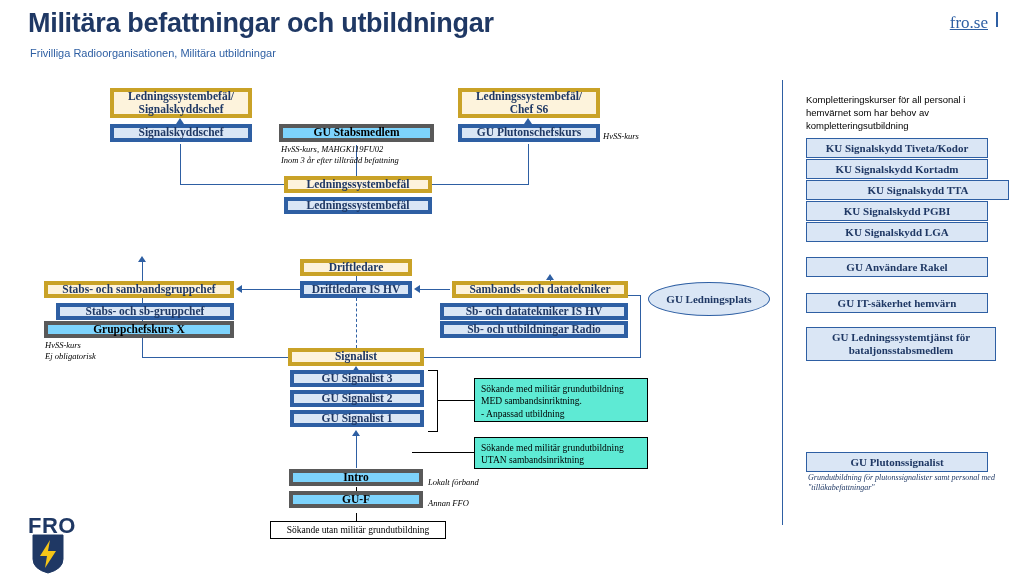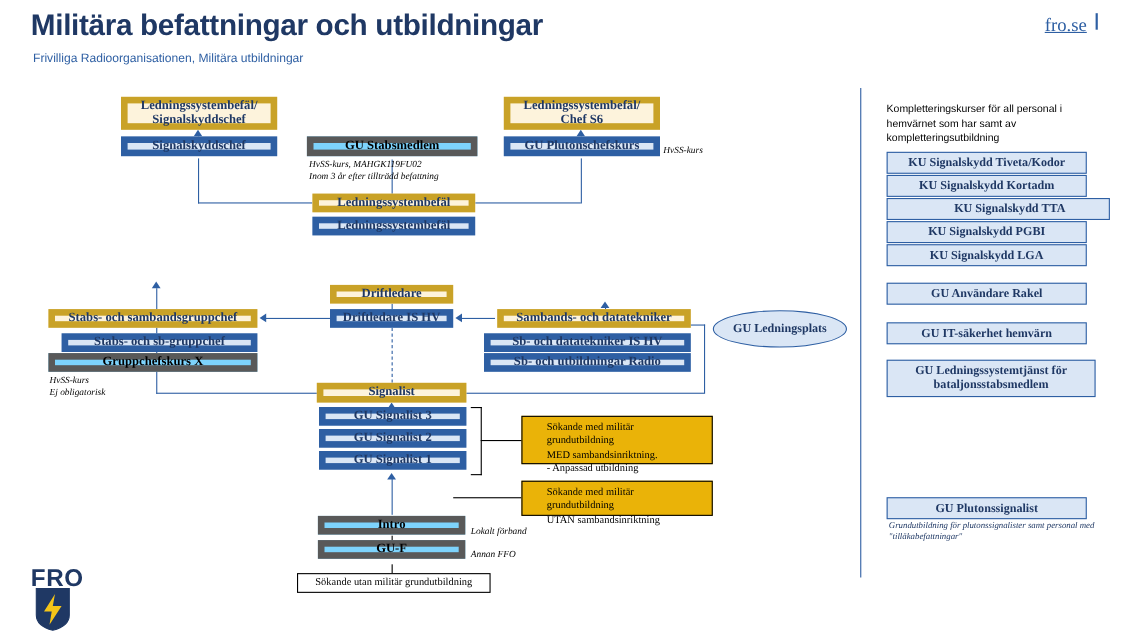--- a/index.html
+++ b/index.html
@@ -29,21 +29,21 @@
     font-family:Liberation Serif, serif;
     font-size:17px;color:#2E5FA3;
     text-decoration:underline;
   }
   #fro-bar{
     right:26px;top:12px;width:2px;height:15px;background:#2E5FA3;
   }
 
   
   .box{
-    border:6px solid #000000;
+    border:4px solid #000000;
     text-align:center;
     font-weight:bold;
     font-size:11.5px;
     color:#1F3864;
     line-height:1.15;
     display:flex;align-items:center;justify-content:center;
     padding:1px 2px;
   }
   .cream{background:#FDF3DC;border-color:#C9A227;color:#1F3864;}
   .lightblue{background:#DAE6F5;border-color:#2E5FA3;color:#1F3864;}
@@ -55,23 +55,23 @@
     font-family:"Liberation Serif", serif;
     line-height:1.25;
   }
   .note-blue{
     font-style:italic;font-weight:normal;
     font-size:8px;color:#1F3864;
     font-family:"Liberation Serif", serif;
     line-height:1.25;
   }
   .callout{
-    border:1px solid #000;background:#eab308;color:#000;
+    border:1px solid #000;background:#5eead4;color:#000;
     font-size:9.5px;font-weight:normal;text-align:left;
-    padding:4px 22px;line-height:1.3;
+    padding:4px 6px;line-height:1.3;
     font-family:"Liberation Serif", serif;
     display:block;
   }
 
   
   .ln{position:absolute;background:#2E5FA3;}
   .lnh{height:1px;}
   .lnv{width:1px;}
   .ln-dash{position:absolute;border-left:1px dashed #2E5FA3;width:0;}
   .ln-black{position:absolute;background:#000;}
@@ -212,21 +212,21 @@
 
 <div class="abs box gray" style="left:289px;top:469px;width:134px;height:17px;">Intro</div>
 <div class="abs note" style="left:428px;top:477px;width:80px;">Lokalt förband</div>
 
 <div class="abs box gray" style="left:289px;top:491px;width:134px;height:17px;">GU-F</div>
 <div class="abs note" style="left:428px;top:498px;width:80px;">Annan FFO</div>
 
 <div class="abs box plain" style="left:270px;top:521px;width:176px;height:18px;font-size:9.5px;">Sökande utan militär grundutbildning</div>
 
 <div class="abs" id="divider"></div>
-<div class="abs" id="panel-text">Kompletteringskurser för all personal i hemvärnet som har samt av kompletteringsutbildning</div>
+<div class="abs" id="panel-text">Kompletteringskurser för all personal i hemvärnet som har behov av kompletteringsutbildning</div>
 
 <div class="pbox" style="top:138px;">KU Signalskydd Tiveta/Kodor</div>
 <div class="pbox" style="top:159px;">KU Signalskydd Kortadm</div>
 <div class="pbox" style="top:180px;padding-left:21px;">KU Signalskydd TTA</div>
 <div class="pbox" style="top:201px;">KU Signalskydd PGBI</div>
 <div class="pbox" style="top:222px;">KU Signalskydd LGA</div>
 
 <div class="pbox" style="top:257px;">GU Användare Rakel</div>
 <div class="pbox" style="top:293px;">GU IT-säkerhet hemvärn</div>
 <div class="pbox" style="top:327px;height:32px;line-height:1.2;padding:0 4px;">GU Ledningssystemtjänst för bataljonsstabsmedlem</div>

